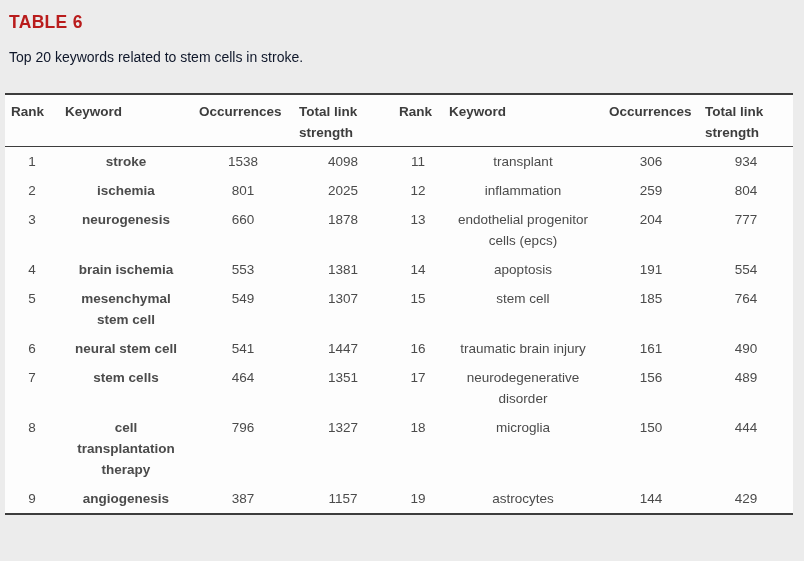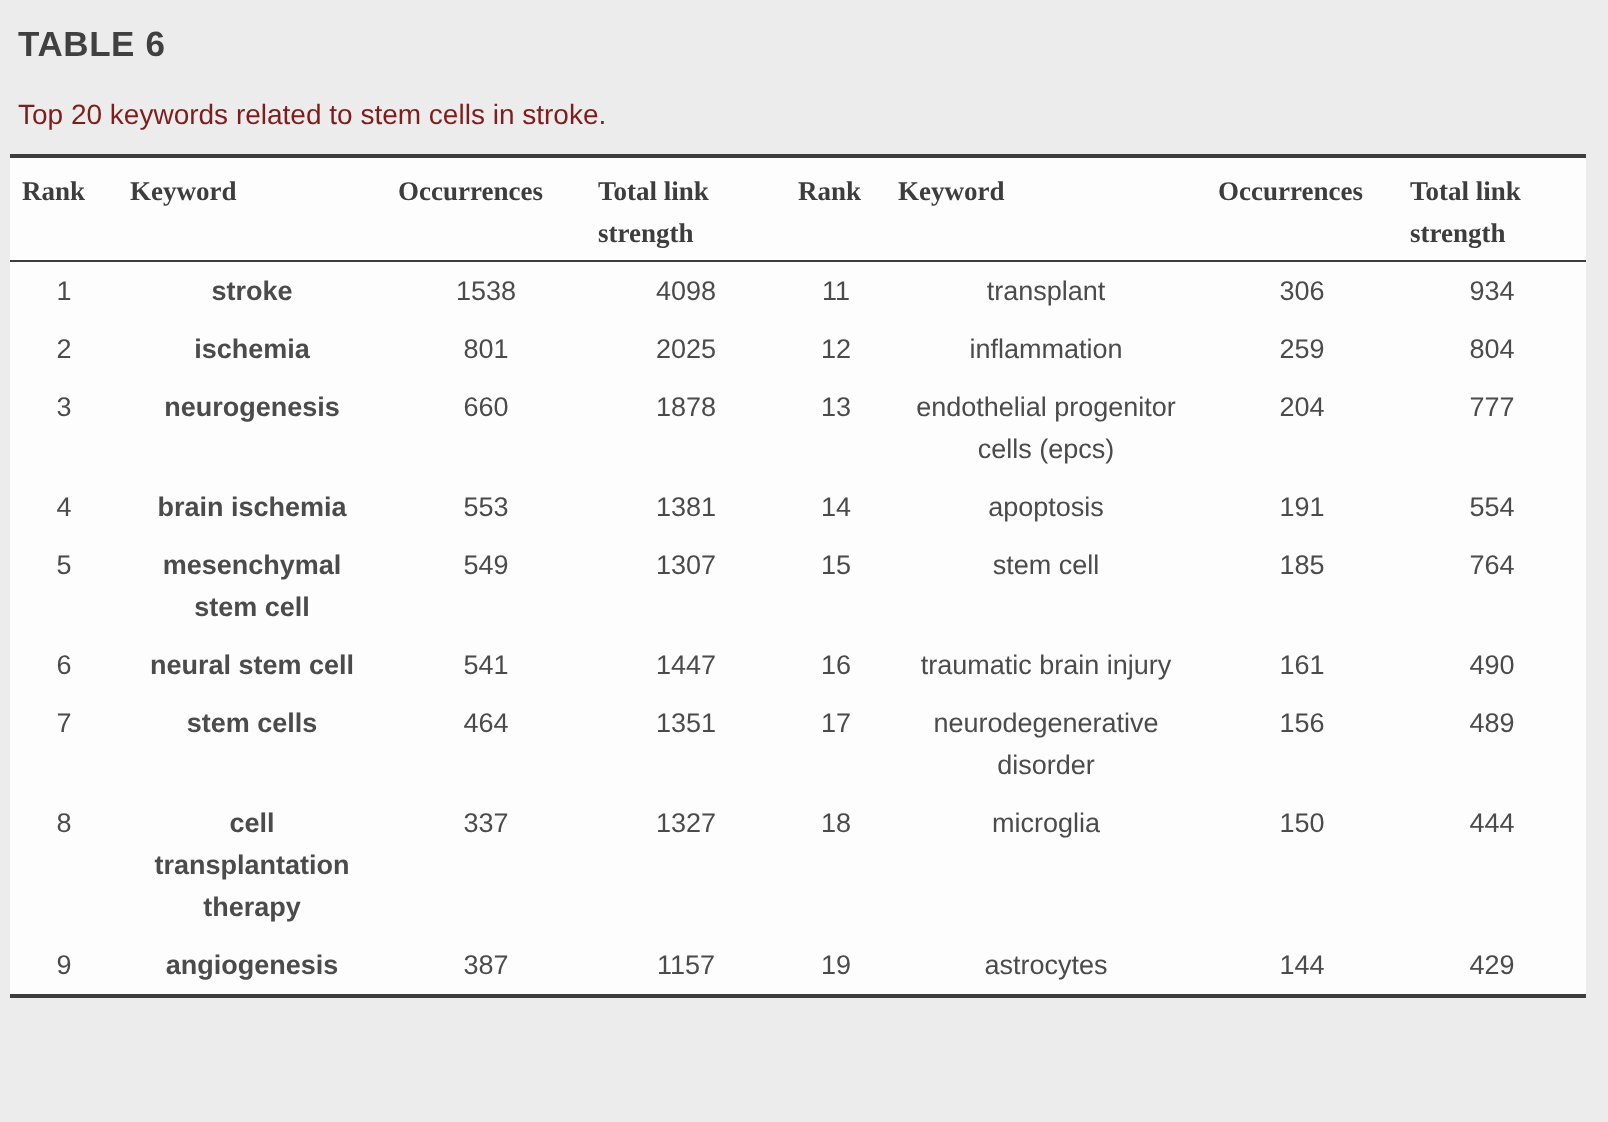--- a/index.html
+++ b/index.html
@@ -13,47 +13,46 @@
     font-family: "Liberation Sans", "DejaVu Sans", sans-serif;
     overflow: hidden;
   }
   .figure-wrap {
     padding: 12px 11px 0 5px;
     box-sizing: border-box;
   }
   .table-label {
     font-size: 17.5px;
     font-weight: bold;
-    color: #404040;
+    color: #b91c1c;
     letter-spacing: 0.3px;
     margin: 0 0 0 4px;
   }
   .table-caption {
     font-size: 14px;
-    color: #7f1d1d;
-    margin: 16px 0 12px 4px;
+    color: #0f172a;
+    margin: 16px 0 28px 4px;
   }
   table.kw-table {
     border-collapse: collapse;
     table-layout: fixed;
     width: 788px;
     background: #fdfdfd;
     border-top: 2px solid #3d3d3d;
     border-bottom: 2px solid #3d3d3d;
   }
   table.kw-table thead th {
     border-bottom: 1px solid #3d3d3d;
     font-size: 13.5px;
     font-weight: bold;
     color: #3d3d3d;
     text-align: left;
     vertical-align: top;
     line-height: 21px;
     padding: 6px 2px 3px 6px;
-    font-family: Liberation Serif, serif;
   }
   table.kw-table td {
     font-size: 13.5px;
     color: #4b4b4b;
     text-align: center;
     vertical-align: top;
     line-height: 21px;
     padding: 4px 2px;
   }
   table.kw-table td.kw-l { padding-left: 15px; padding-right: 15px; font-weight: bold; }
@@ -158,21 +157,21 @@
           <td>464</td>
           <td>1351</td>
           <td>17</td>
           <td class="kw-r">neurodegenerative disorder</td>
           <td>156</td>
           <td>489</td>
         </tr>
         <tr>
           <td>8</td>
           <td class="kw-l">cell transplantation therapy</td>
-          <td>337</td>
+          <td>796</td>
           <td>1327</td>
           <td>18</td>
           <td class="kw-r">microglia</td>
           <td>150</td>
           <td>444</td>
         </tr>
         <tr>
           <td>9</td>
           <td class="kw-l">angiogenesis</td>
           <td>387</td>

